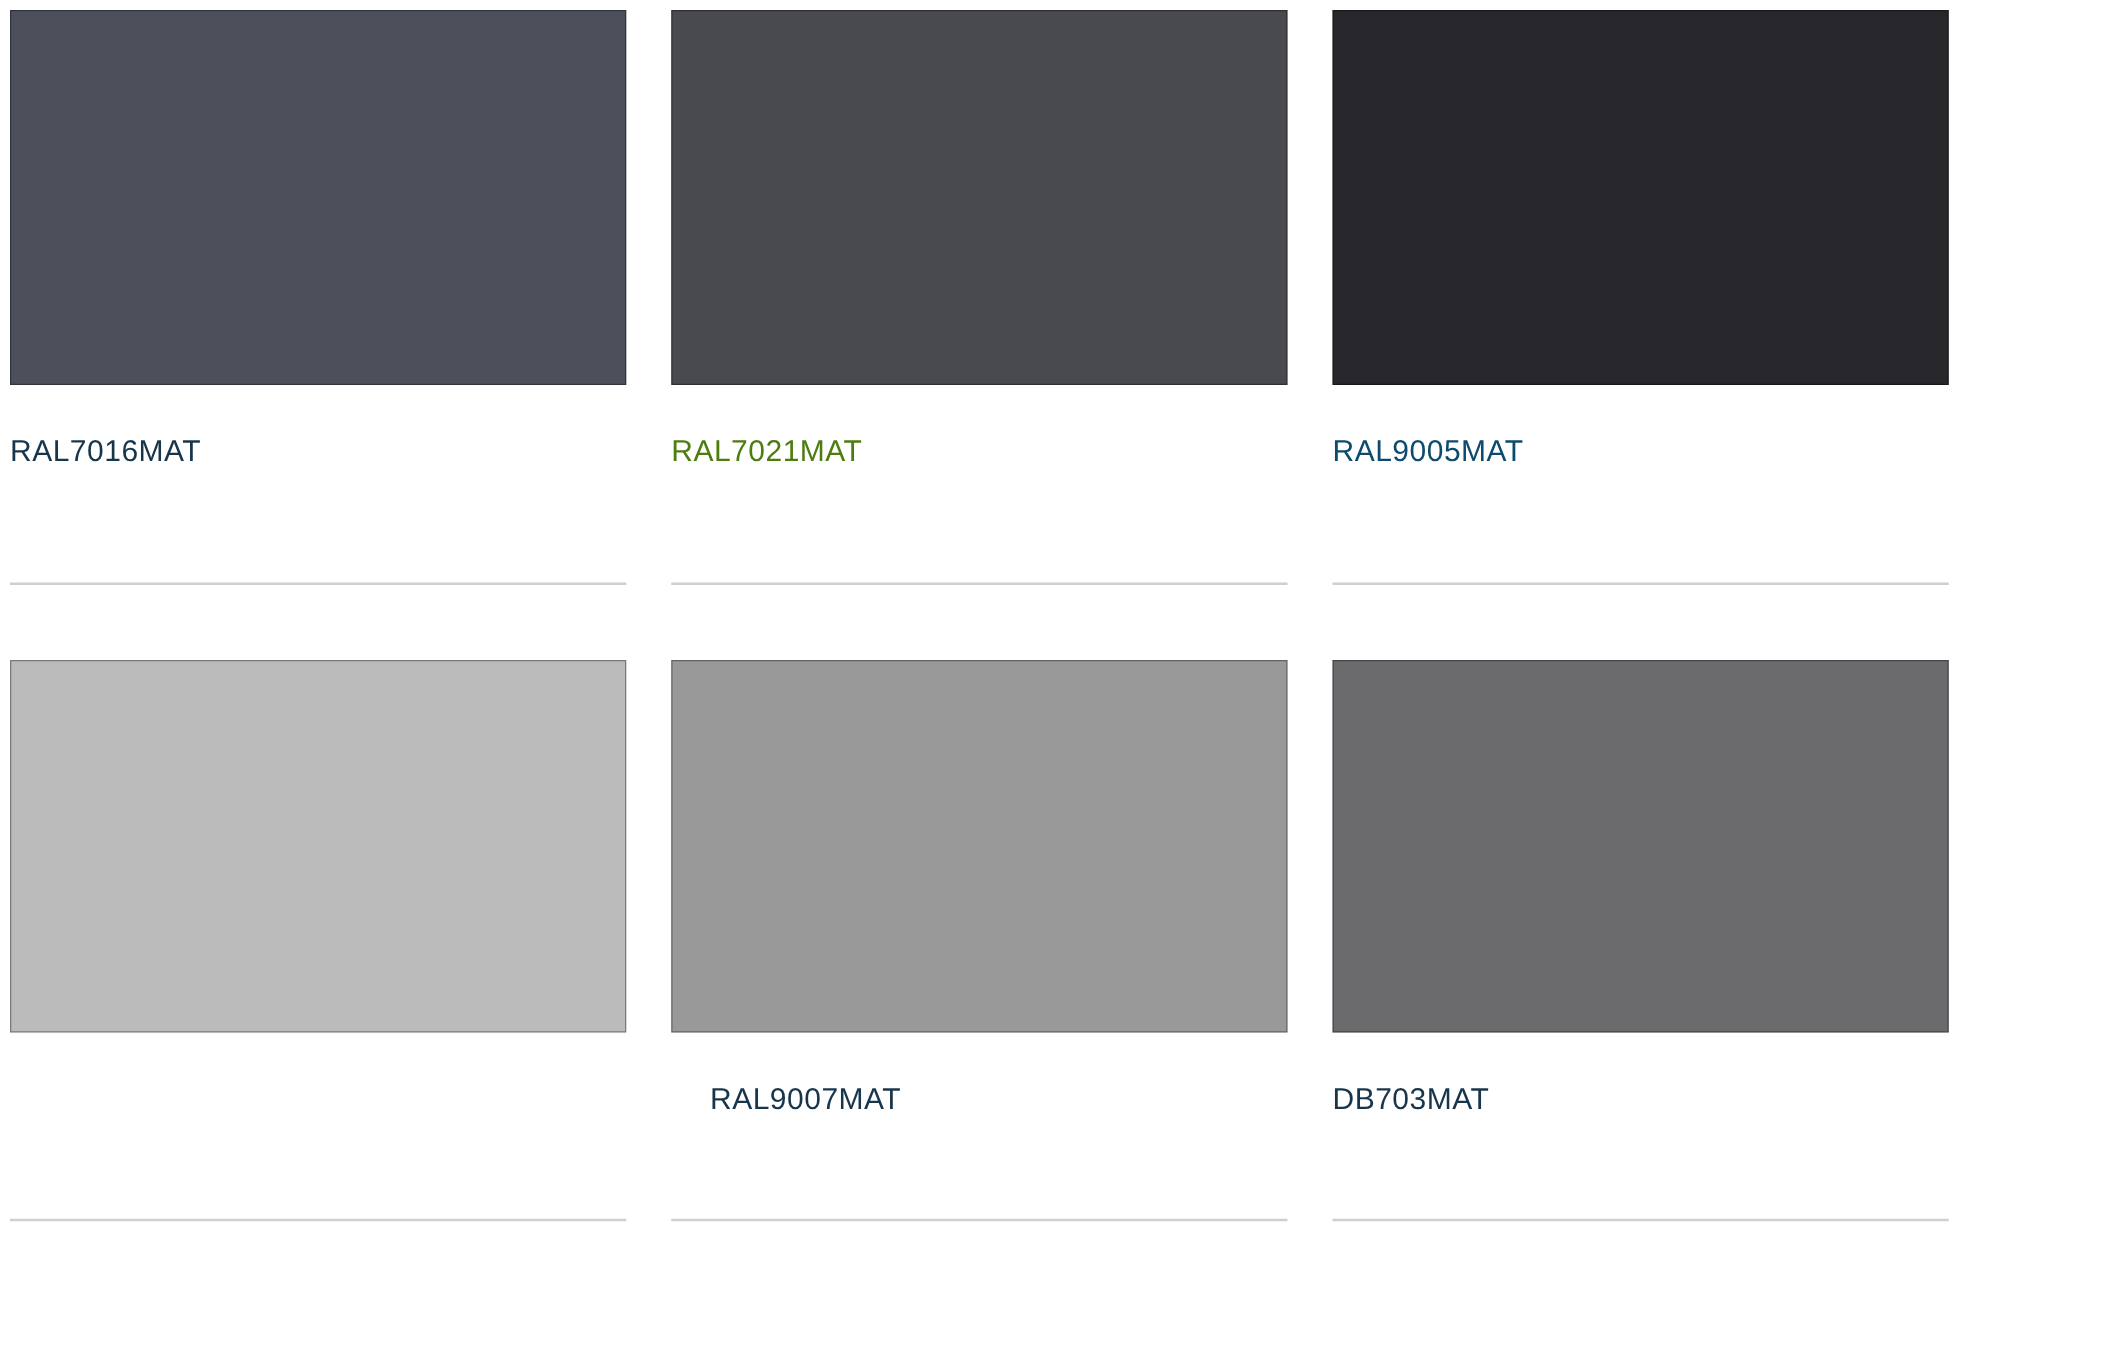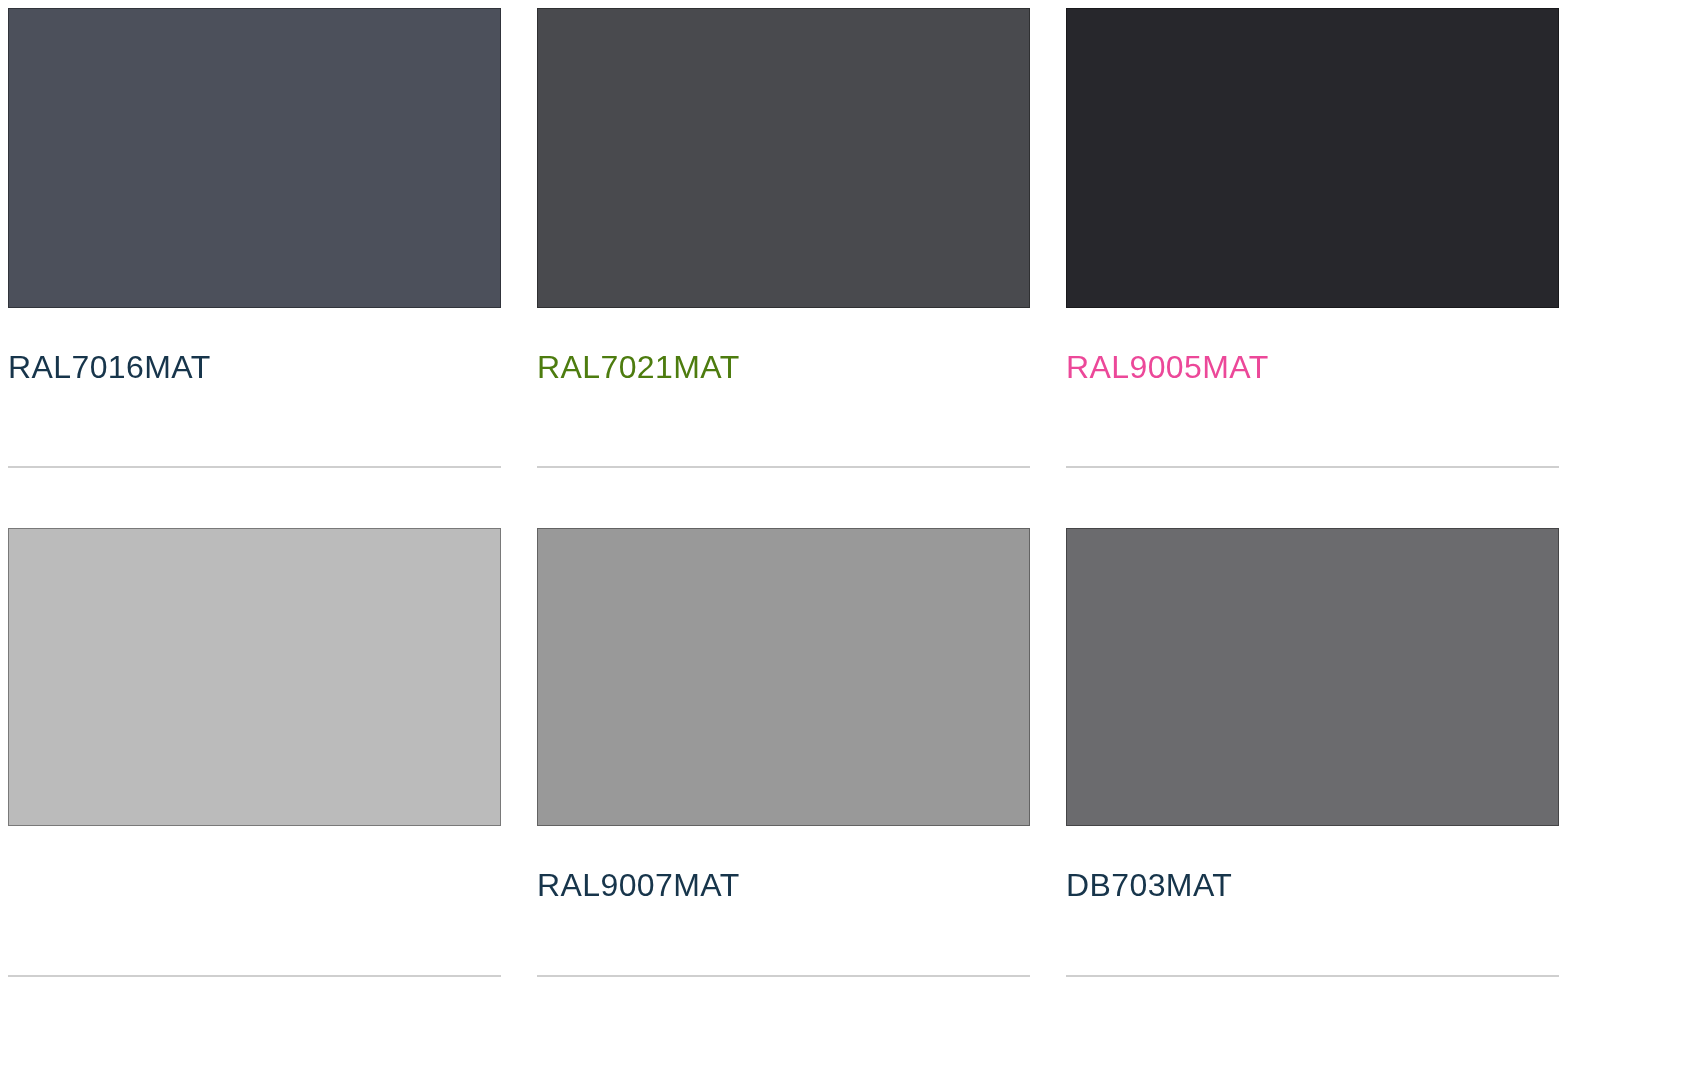--- a/index.html
+++ b/index.html
@@ -34,21 +34,21 @@
   .swatch {
     width: 493px;
     height: 300px;
     box-sizing: border-box;
     border: 1px solid rgba(0,0,0,0.35);
     display: block;
   }
 
   .product-label {
     margin-top: 40px;
-    font-size: 32px;
+    font-size: 24px;
     font-weight: 400;
     letter-spacing: 0.4px;
     color: #17354b;
     font-family: "Liberation Sans", sans-serif;
     line-height: 1.2;
     white-space: nowrap;
   }
 
   .cell-divider {
     position: absolute;
@@ -79,32 +79,32 @@
   </div>
 
   <div class="product-cell row-1">
     <div class="swatch" style="background-color: rgb(73, 74, 78);"></div>
     <div class="product-label" style="color: #4d7c0f;">RAL7021MAT</div>
     <div class="cell-divider" style="background: rgb(207, 207, 207);"></div>
   </div>
 
   <div class="product-cell row-1">
     <div class="swatch" style="background-color: rgb(39, 39, 44);"></div>
-    <div class="product-label" style="color: #ec4899;">RAL9005MAT</div>
+    <div class="product-label" style="color: #0c4a6e;">RAL9005MAT</div>
     <div class="cell-divider" style="background: rgb(207, 207, 207);"></div>
   </div>
 
   <div class="product-cell row-2">
     <div class="swatch" style="background-color: rgb(187, 187, 187);"></div>
     <div class="cell-divider" style="background: rgb(207, 207, 207);"></div>
   </div>
 
   <div class="product-cell row-2">
     <div class="swatch" style="background-color: rgb(153, 153, 153);"></div>
-    <div class="product-label" style="color: rgb(23, 53, 75);">RAL9007MAT</div>
+    <div class="product-label" style="color: rgb(23, 53, 75); margin-left: 31px;">RAL9007MAT</div>
     <div class="cell-divider" style="background: rgb(207, 207, 207);"></div>
   </div>
 
   <div class="product-cell row-2">
     <div class="swatch" style="background-color: rgb(107, 107, 110);"></div>
     <div class="product-label" style="color: rgb(23, 53, 75);">DB703MAT</div>
     <div class="cell-divider" style="background: rgb(207, 207, 207);"></div>
   </div>
 
 </div>

